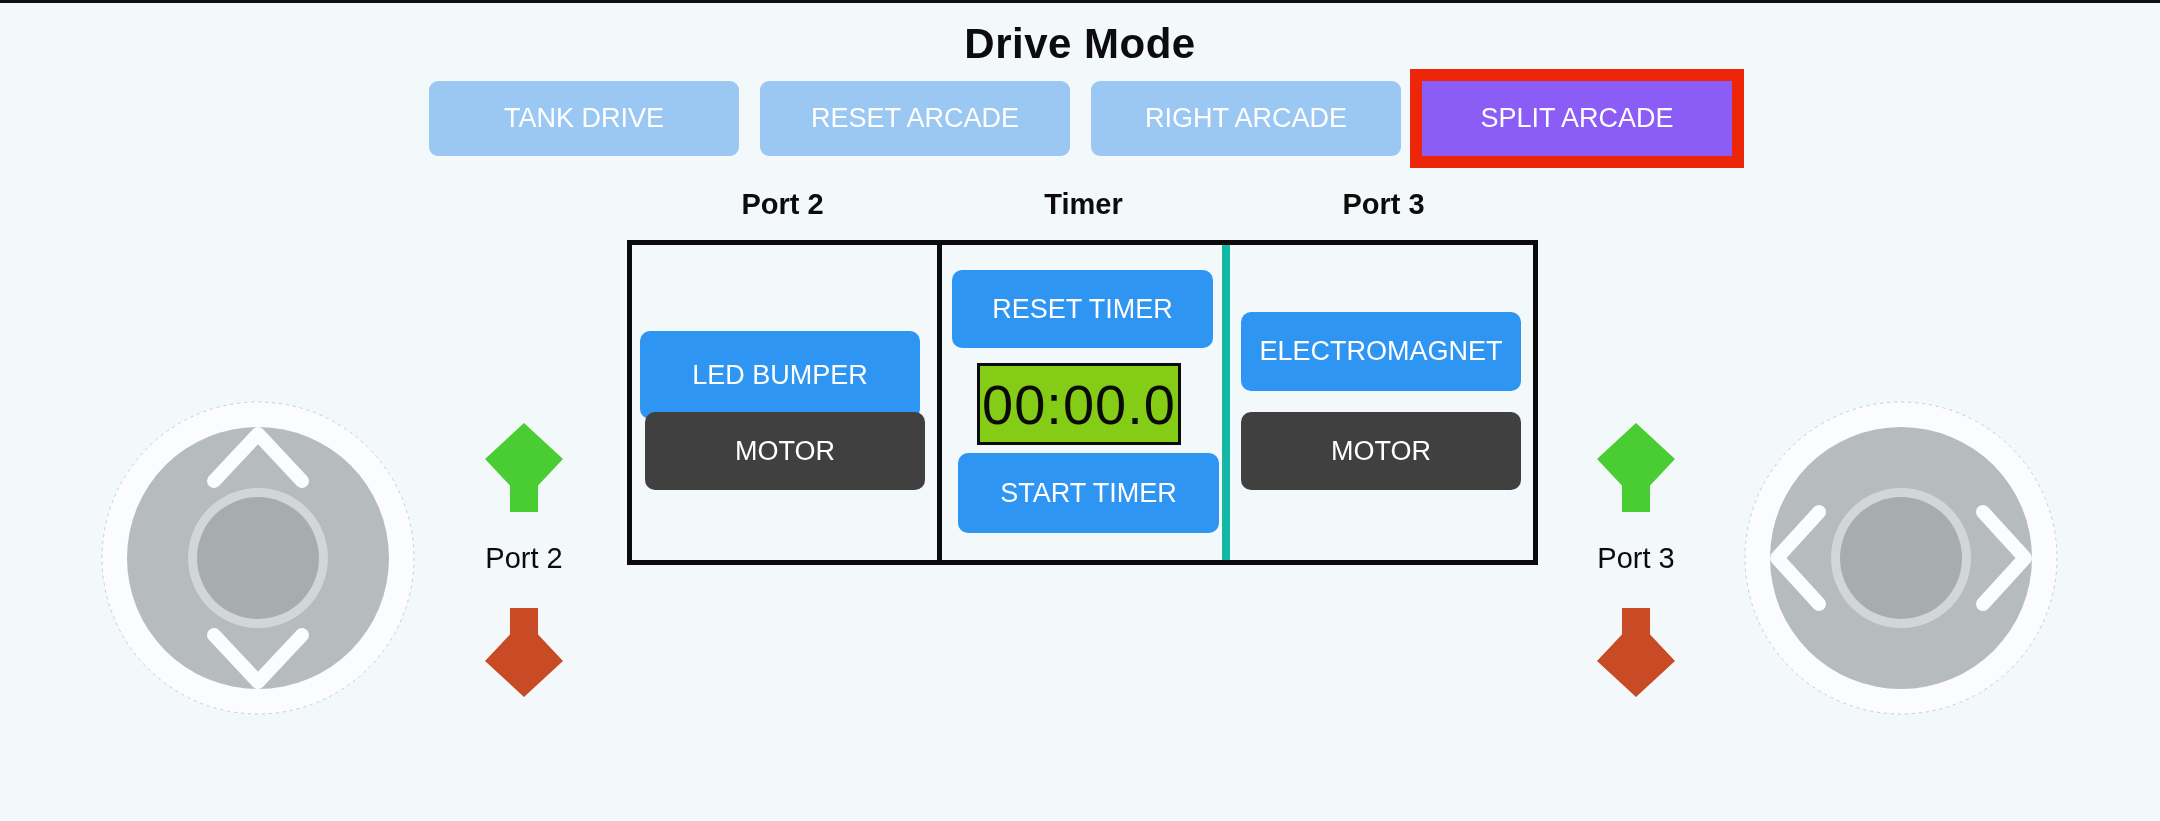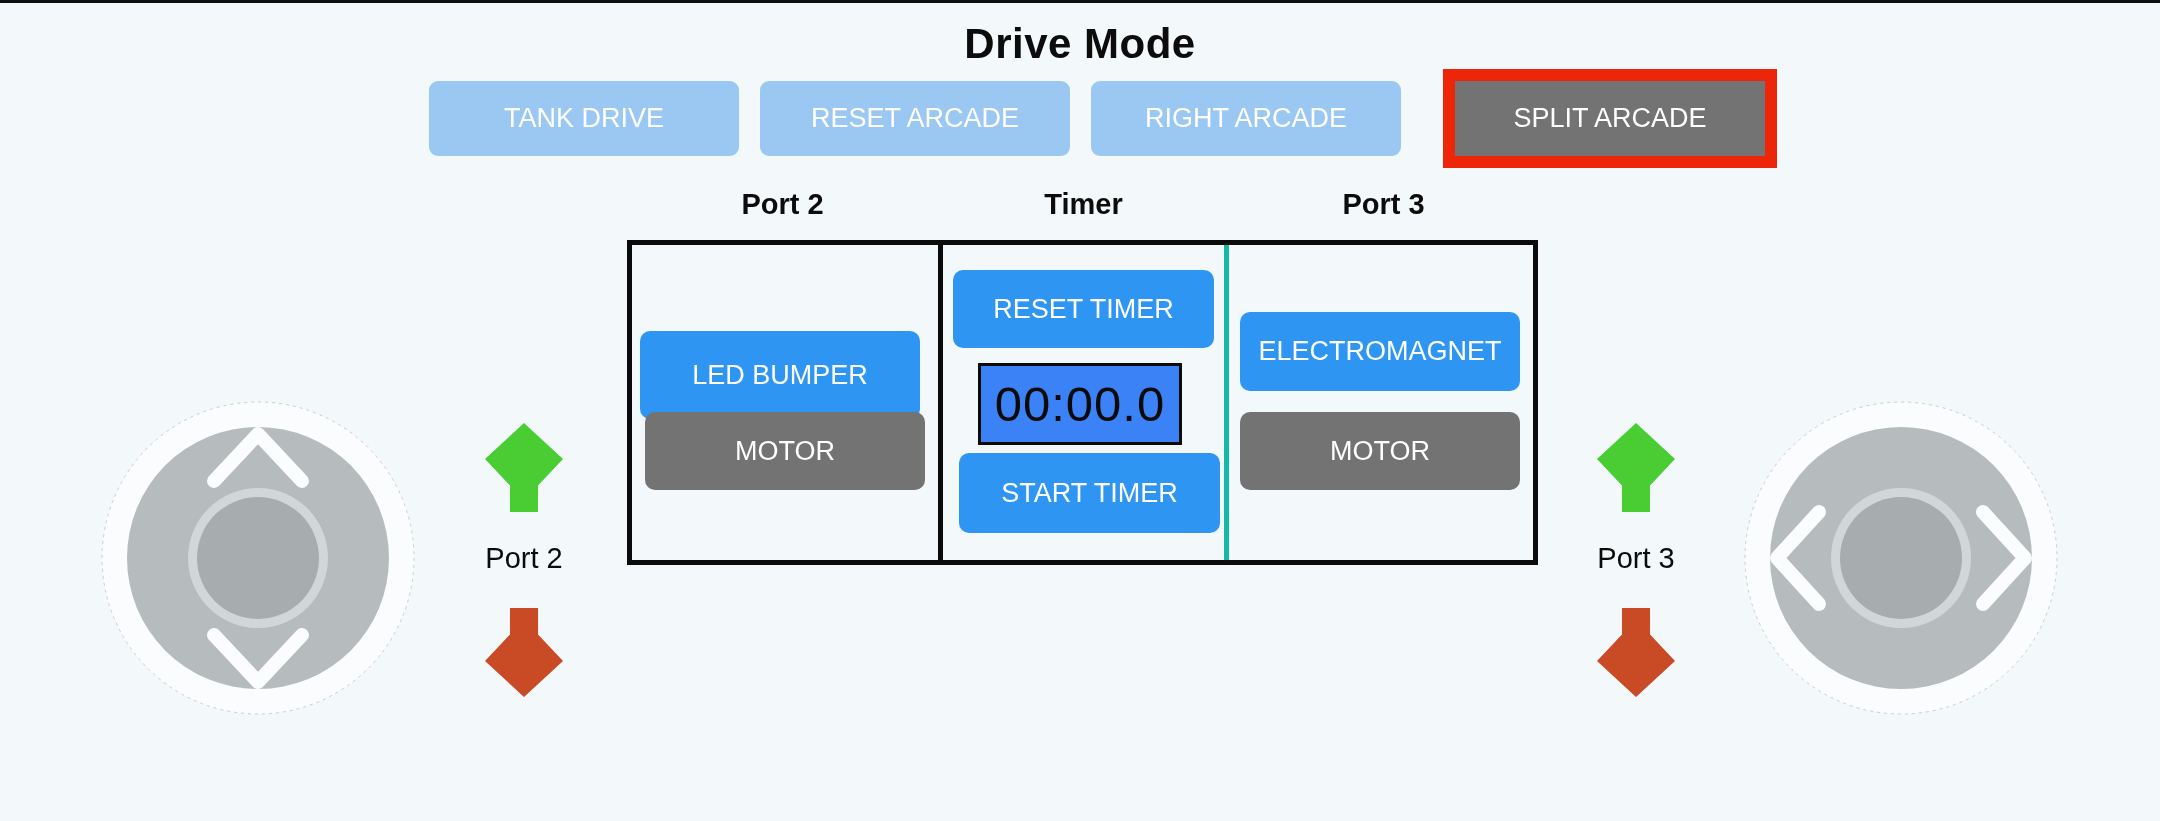--- a/index.html
+++ b/index.html
@@ -13,54 +13,54 @@
     font-size:42px;font-weight:bold;color:#0C0C0C;letter-spacing:0.5px;
   }
   
   .drive-row{position:absolute;top:81px;left:429px;display:flex;gap:21px;}
   .drive-btn{
     width:310px;height:75px;border:none;border-radius:9px;
     background:#9BC8F3;color:#FFFFFF;font-size:27px;
     font-family:"Liberation Sans",sans-serif;cursor:pointer;padding:4px;
   }
   .drive-btn.selected{
-    background:#737373;border-radius:0;
-    outline:12px solid #EE2609;outline-offset:0;margin-left:33px;
+    background:#8b5cf6;border-radius:0;
+    outline:12px solid #EE2609;outline-offset:0;
   }
   
   .col-hdr{position:absolute;top:188px;text-align:center;font-size:29px;font-weight:bold;color:#0C0C0C;}
   .hdr-1{left:627px;width:311px;}
   .hdr-2{left:938px;width:291px;}
   .hdr-3{left:1229px;width:309px;}
   
   .panel{
     position:absolute;left:627px;top:240px;width:901px;height:315px;
     border:5px solid #0B0B0B;display:flex;
   }
   .pcol{position:relative;height:100%;}
   .pcol-1{width:306px;}
-  .pcol-2{width:281px;border-left:5px solid #0B0B0B;border-right:5px solid #14b8a6;}
+  .pcol-2{width:281px;border-left:5px solid #0B0B0B;border-right:8px solid #14b8a6;}
   .pcol-3{width:304px;}
   .cell-btn{
     position:absolute;border:none;border-radius:10px;color:#FFFFFF;
     font-size:27px;font-family:"Liberation Sans",sans-serif;cursor:pointer;padding:0;
   }
   .btn-active{background:#2E96F2;}
-  .btn-inactive{background:#737373;}
+  .btn-inactive{background:#404040;}
   .btn-led{left:8px;top:68px;width:280px;height:88px;margin-top:18px;}
   .btn-p2motor{left:13px;top:167px;width:280px;height:78px;}
   .btn-reset{left:10px;top:25px;width:261px;height:78px;}
   .btn-start{left:16px;top:208px;width:261px;height:80px;}
   .btn-magnet{left:11px;top:67px;width:280px;height:79px;}
   .btn-p3motor{left:11px;top:167px;width:280px;height:78px;}
   .timer-display{
     position:absolute;left:35px;top:118px;width:198px;height:76px;
-    background:#3b82f6;border:3px solid #0B0B0B;
+    background:#84cc16;border:3px solid #0B0B0B;
     display:flex;align-items:center;justify-content:center;
-    font-size:49px;color:#0A0A0A;letter-spacing:1px;
+    font-size:56px;color:#0A0A0A;letter-spacing:1px;
   }
   
   .arrow{position:absolute;}
   .arrow-down{transform:rotate(180deg);}
   .ind-label{position:absolute;width:160px;text-align:center;font-size:29px;color:#0C0C0C;}
   .l-up{left:485px;top:423px;}
   .l-label{left:444px;top:542px;}
   .l-down{left:485px;top:608px;}
   .r-up{left:1597px;top:423px;}
   .r-label{left:1556px;top:542px;}

